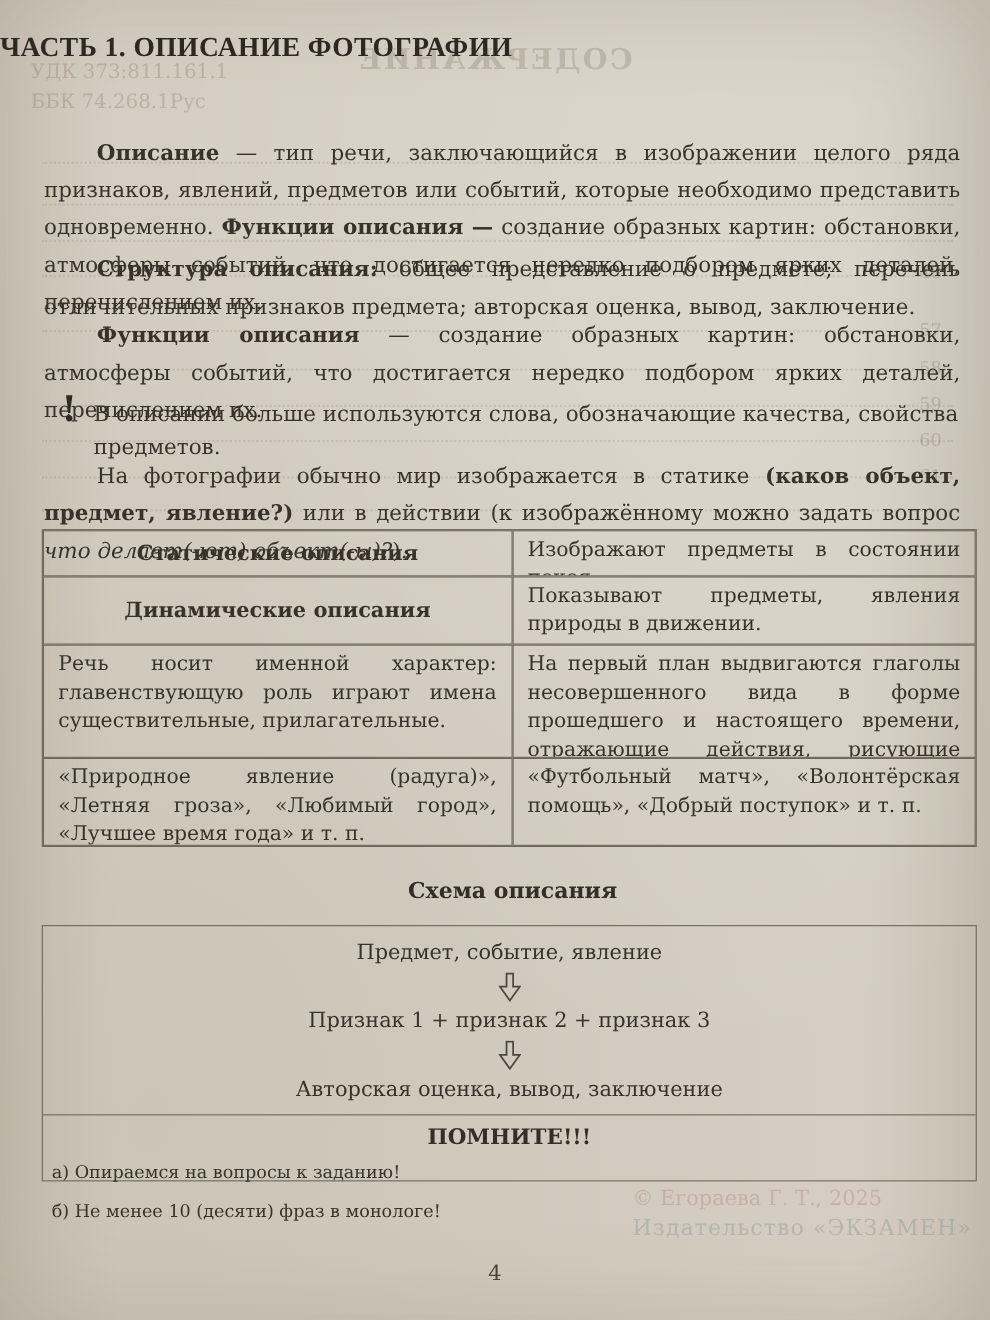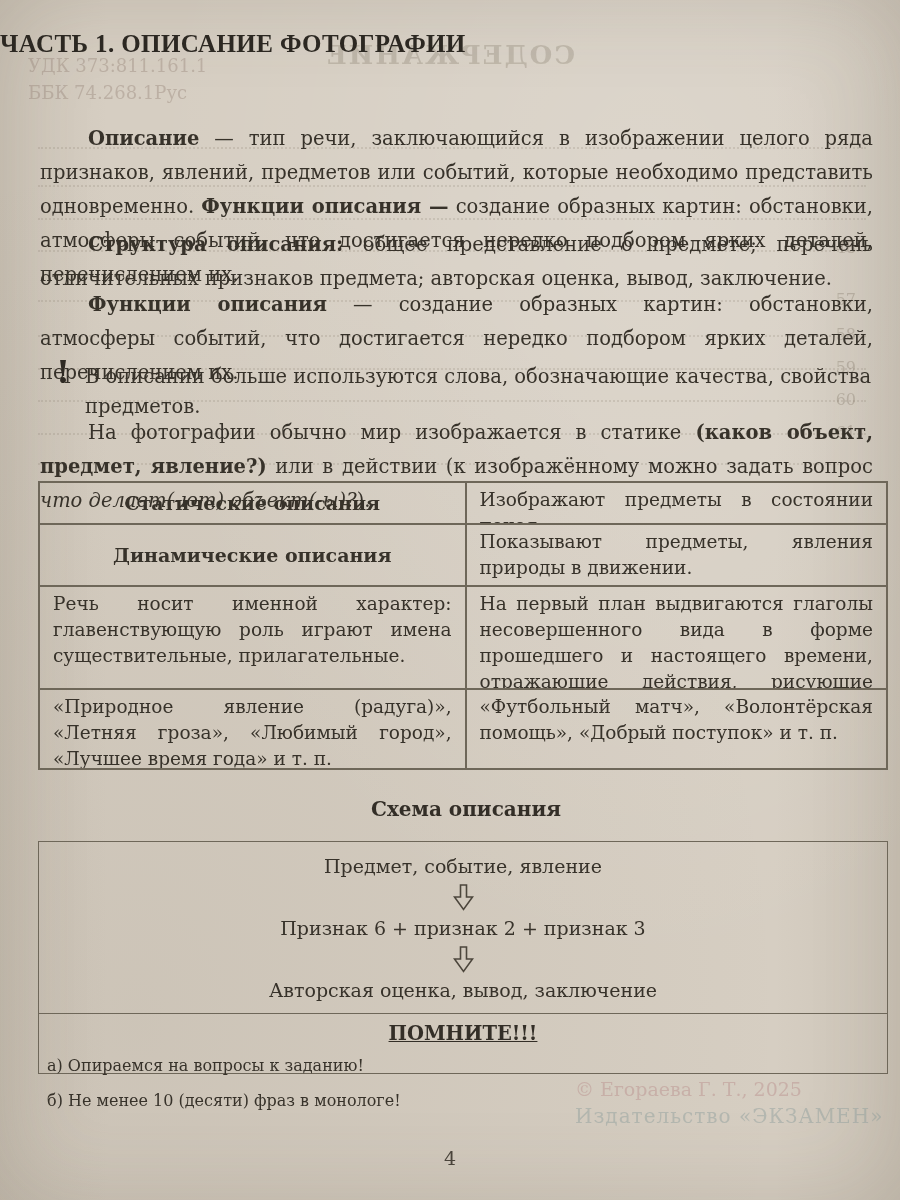--- a/index.html
+++ b/index.html
@@ -44,21 +44,21 @@
   .schema-title{position:absolute;top:797px;left:16px;width:100%;text-align:center;
     font-weight:bold;font-size:20px;color:#332e27;}
   .big-box{position:absolute;top:841px;left:38px;width:850px;height:233px;box-sizing:border-box;
     border:1px solid #6e6759;}
   .schema-sec{height:172px;box-sizing:border-box;border-bottom:1px solid #6e6759;
     display:flex;flex-direction:column;align-items:center;justify-content:space-between;
     padding:13px 0 12px 0;}
   .schema-step{font-size:19px;color:#37322a;}
   .arrow{line-height:0;}
   .reminder-sec{height:105px;box-sizing:border-box;padding:8px 0 0 0;}
-  .reminder-title{text-align:center;font-weight:bold;font-size:19.5px;color:#332e27;text-decoration:underline;}
+  .reminder-title{text-align:center;font-weight:bold;font-size:19.5px;color:#332e27;}
   .reminder-item{margin:6px 0 0 8px;font-size:16px;line-height:29px;color:#37322a;}
   .page-num{position:absolute;top:1147px;left:0;width:100%;text-align:center;
     font-size:19px;color:#4a443b;}
 </style>
 </head>
 <body>
 
 <div class="page">
 
   <div class="ghost ghost-heading">СОДЕРЖАНИЕ</div>
@@ -112,21 +112,21 @@
   <div class="schema-title">Схема описания</div>
 
   <div class="big-box">
     <div class="schema-sec">
       <div class="schema-step">Предмет, событие, явление</div>
       <div class="arrow">
         <svg width="21" height="27" viewBox="0 0 21 27">
             <path d="M7.5 1 H13.5 V13 H19.5 L10.5 25.5 L1.5 13 H7.5 Z" fill="none" stroke="#4c463c" stroke-width="1.6"></path>
           </svg>
       </div>
-      <div class="schema-step">Признак 6 + признак 2 + признак 3</div>
+      <div class="schema-step">Признак 1 + признак 2 + признак 3</div>
       <div class="arrow">
         <svg width="21" height="27" viewBox="0 0 21 27">
             <path d="M7.5 1 H13.5 V13 H19.5 L10.5 25.5 L1.5 13 H7.5 Z" fill="none" stroke="#4c463c" stroke-width="1.6"></path>
           </svg>
       </div>
       <div class="schema-step">Авторская оценка, вывод, заключение</div>
     </div>
     <div class="reminder-sec">
       <div class="reminder-title">ПОМНИТЕ!!!</div>
       <div class="reminder-item">а) Опираемся на вопросы к заданию!</div>

